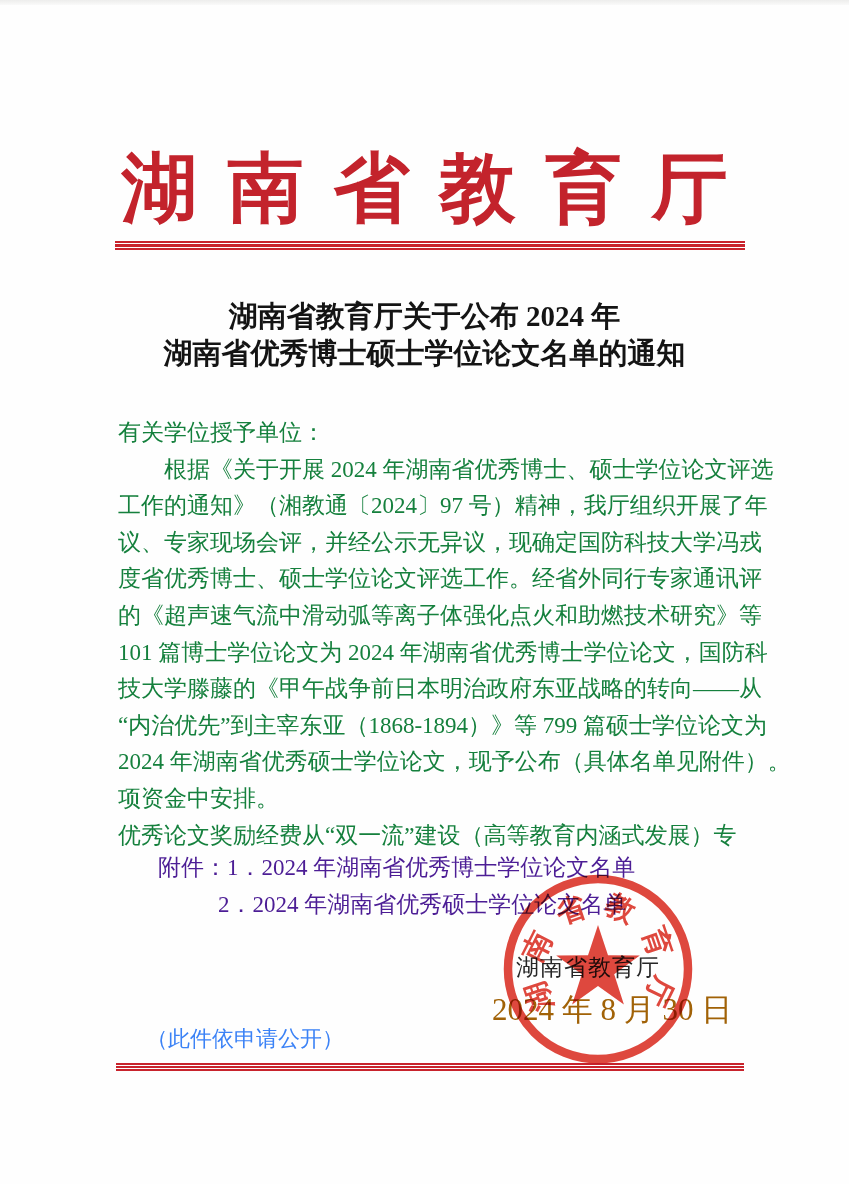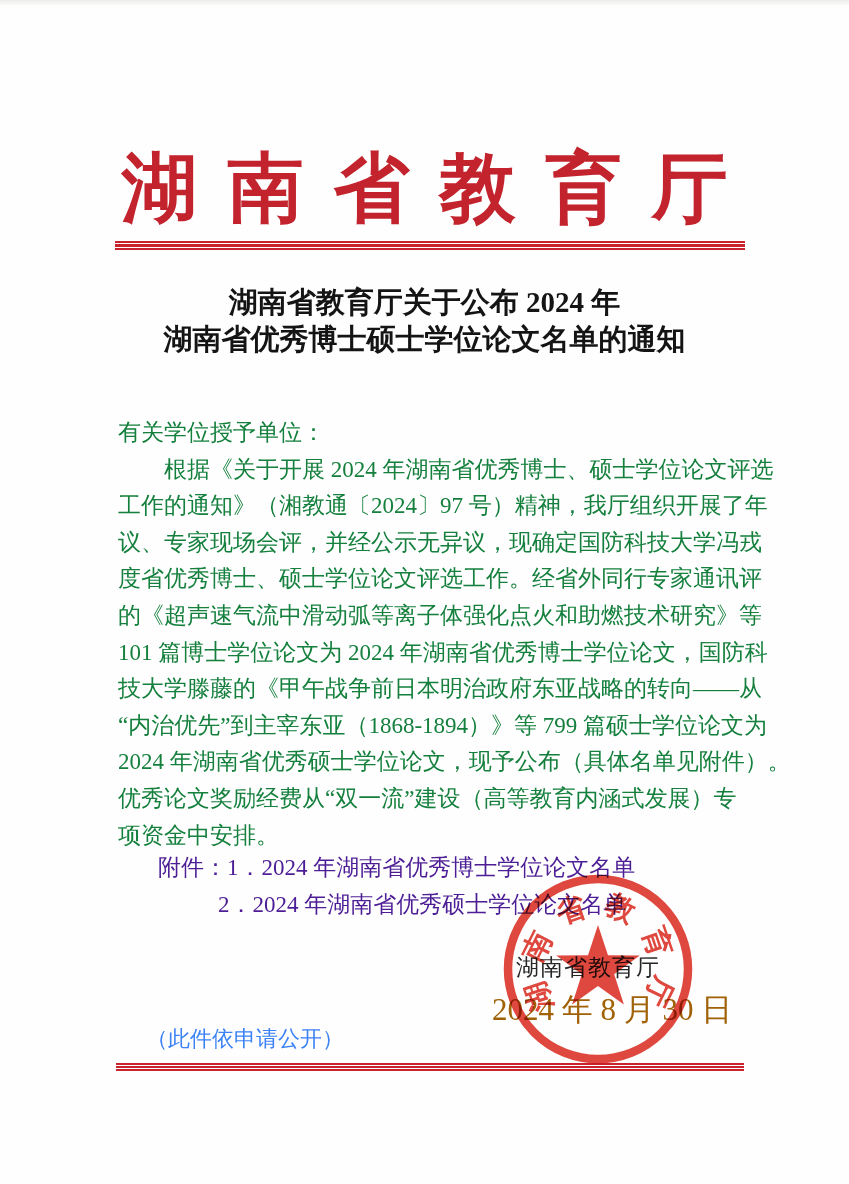--- a/index.html
+++ b/index.html
@@ -40,21 +40,21 @@
     top:1063px;height:8px;left:116px;width:628px;
     background:linear-gradient(to bottom,
       #c8232c 0%,#c8232c 28%,
       #fff 28%,#fff 40%,
       #c8232c 40%,#c8232c 64%,
       #fff 64%,#fff 74%,
       #c8232c 74%,#c8232c 100%);
   }
   
   .doc-title{
-    position:absolute;top:284px;left:0;width:100%;
+    position:absolute;top:298px;left:0;width:100%;
     text-align:center;color:#141414;
   }
   .doc-title-line{
     font-size:29px;font-weight:bold;line-height:37px;
     white-space:pre;
   }
   
   .body-text{
     position:absolute;top:415px;left:118px;width:640px;
   }
@@ -107,22 +107,22 @@
       <div class="body-line">有关学位授予单位：</div>
       <div class="body-line">　　根据《关于开展 2024 年湖南省优秀博士、硕士学位论文评选</div>
       <div class="body-line">工作的通知》（湘教通〔2024〕97 号）精神，我厅组织开展了年</div>
       <div class="body-line">议、专家现场会评，并经公示无异议，现确定国防科技大学冯戎</div>
       <div class="body-line">度省优秀博士、硕士学位论文评选工作。经省外同行专家通讯评</div>
       <div class="body-line">的《超声速气流中滑动弧等离子体强化点火和助燃技术研究》等</div>
       <div class="body-line">101 篇博士学位论文为 2024 年湖南省优秀博士学位论文，国防科</div>
       <div class="body-line">技大学滕藤的《甲午战争前日本明治政府东亚战略的转向——从</div>
       <div class="body-line">“内治优先”到主宰东亚（1868-1894）》等 799 篇硕士学位论文为</div>
       <div class="body-line">2024 年湖南省优秀硕士学位论文，现予公布（具体名单见附件）。</div>
+      <div class="body-line">项资金中安排。</div>
       <div class="body-line">优秀论文奖励经费从“双一流”建设（高等教育内涵式发展）专</div>
-      <div class="body-line">项资金中安排。</div>
     </div>
 
   <div class="attachments">
     <div class="attachment-line first">附件：1．2024 年湖南省优秀博士学位论文名单</div>
     <div class="attachment-line second">2．2024 年湖南省优秀硕士学位论文名单</div>
   </div>
 
   <div class="sig-agency">湖南省教育厅</div>
 
   <div class="sig-date">2024 年 8 月 30 日</div>

